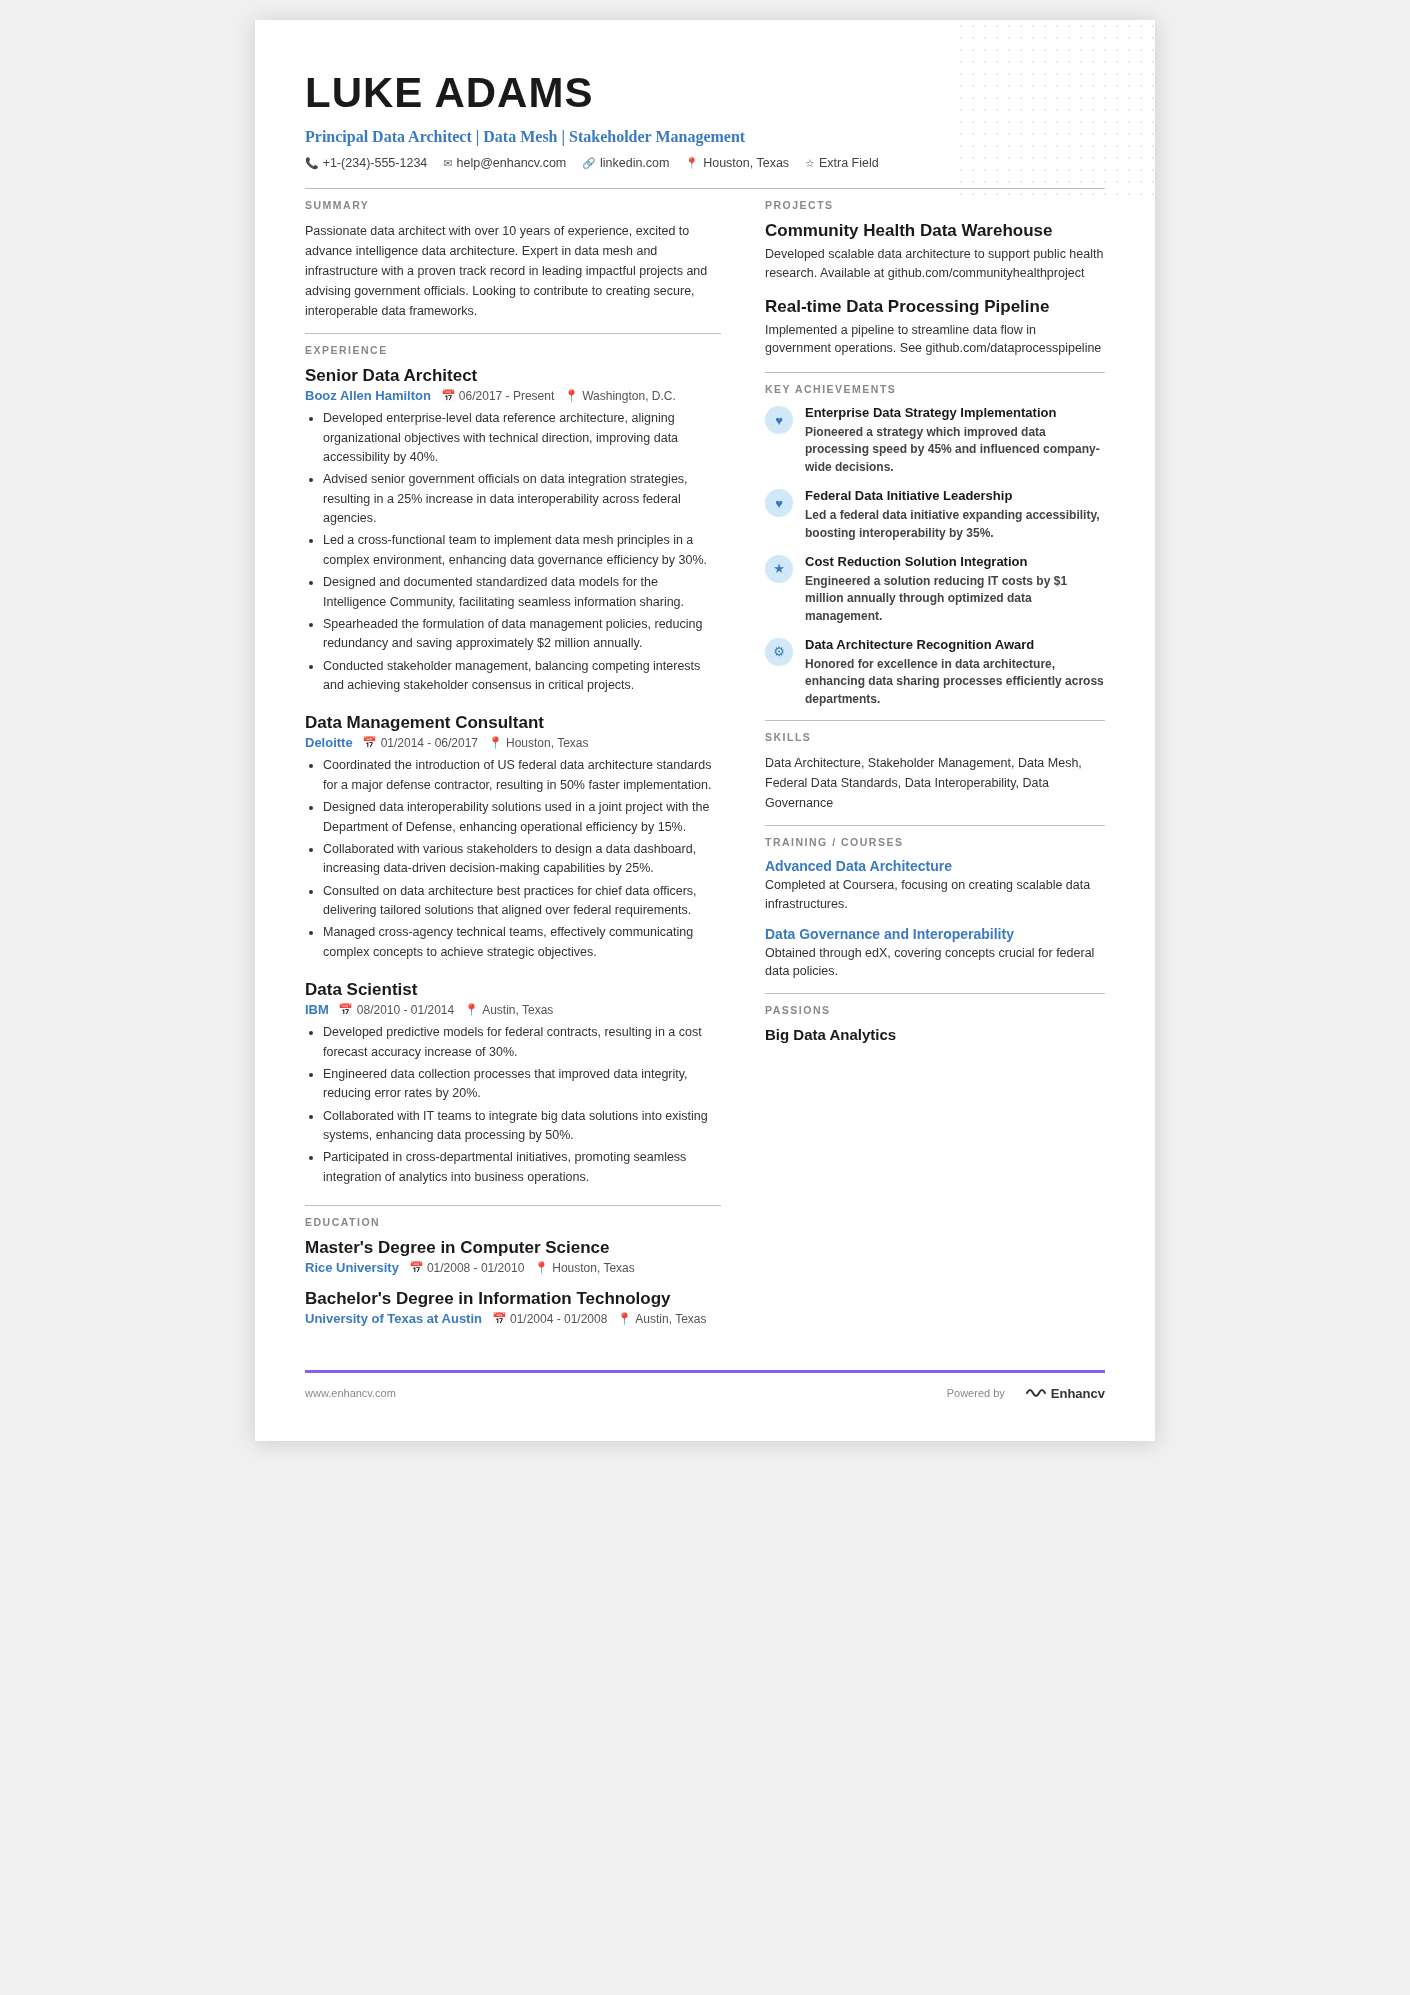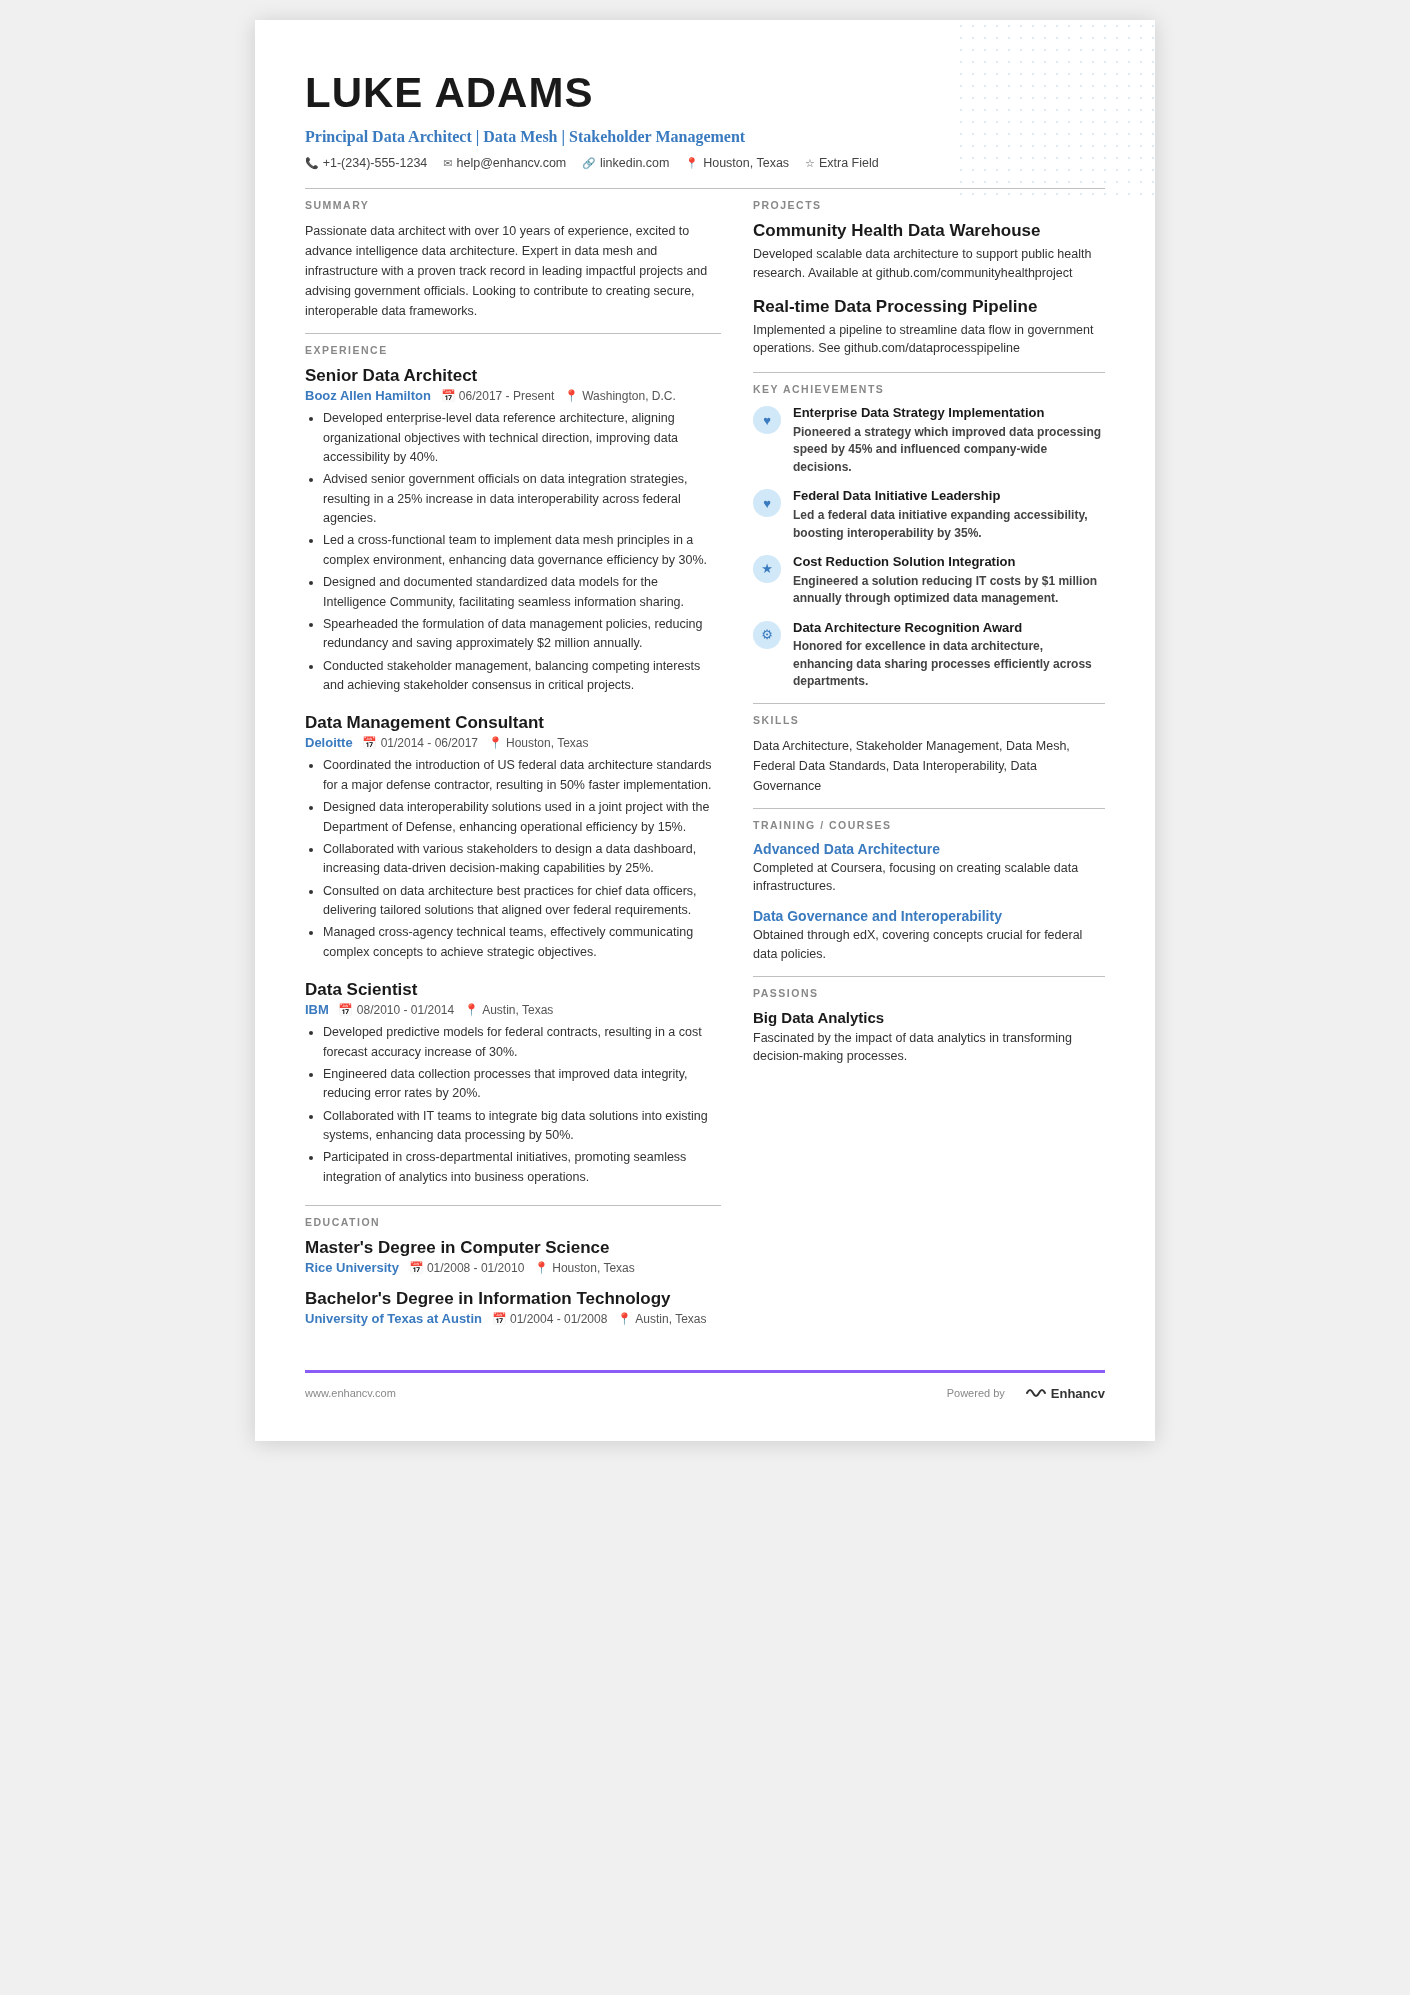--- a/index.html
+++ b/index.html
@@ -70,21 +70,21 @@
     }
     
     .section-divider {
       border: none;
       border-top: 1px solid #c0c0c0;
       margin: 12px 0 10px 0;
     }
     
     .two-col {
       display: flex;
-      gap: 32px;
+      gap: 44px;
       margin-top: 10px;
     }
     .col-left {
       flex: 0 0 52%;
       max-width: 52%;
     }
     .col-right {
       flex: 1;
     }
     
@@ -485,21 +485,20 @@
           <div class="training-title">Data Governance and Interoperability</div>
           <div class="training-desc">Obtained through edX, covering concepts crucial for federal data policies.</div>
         </div>
       </div>
 
       <hr class="section-divider">
 
       <div>
         <div class="section-label">PASSIONS</div>
         <div class="passion-title">Big Data Analytics</div>
-        <div class="passion-desc">Fascinated by the impact of data analytics in transforming decision-making processes.</div>
       </div>
 
     </div>
   </div>
 
   <div class="resume-footer">
     <span>www.enhancv.com</span>
     <div class="footer-brand">
       <span>Powered by</span>
       <div class="enhancv-logo">

